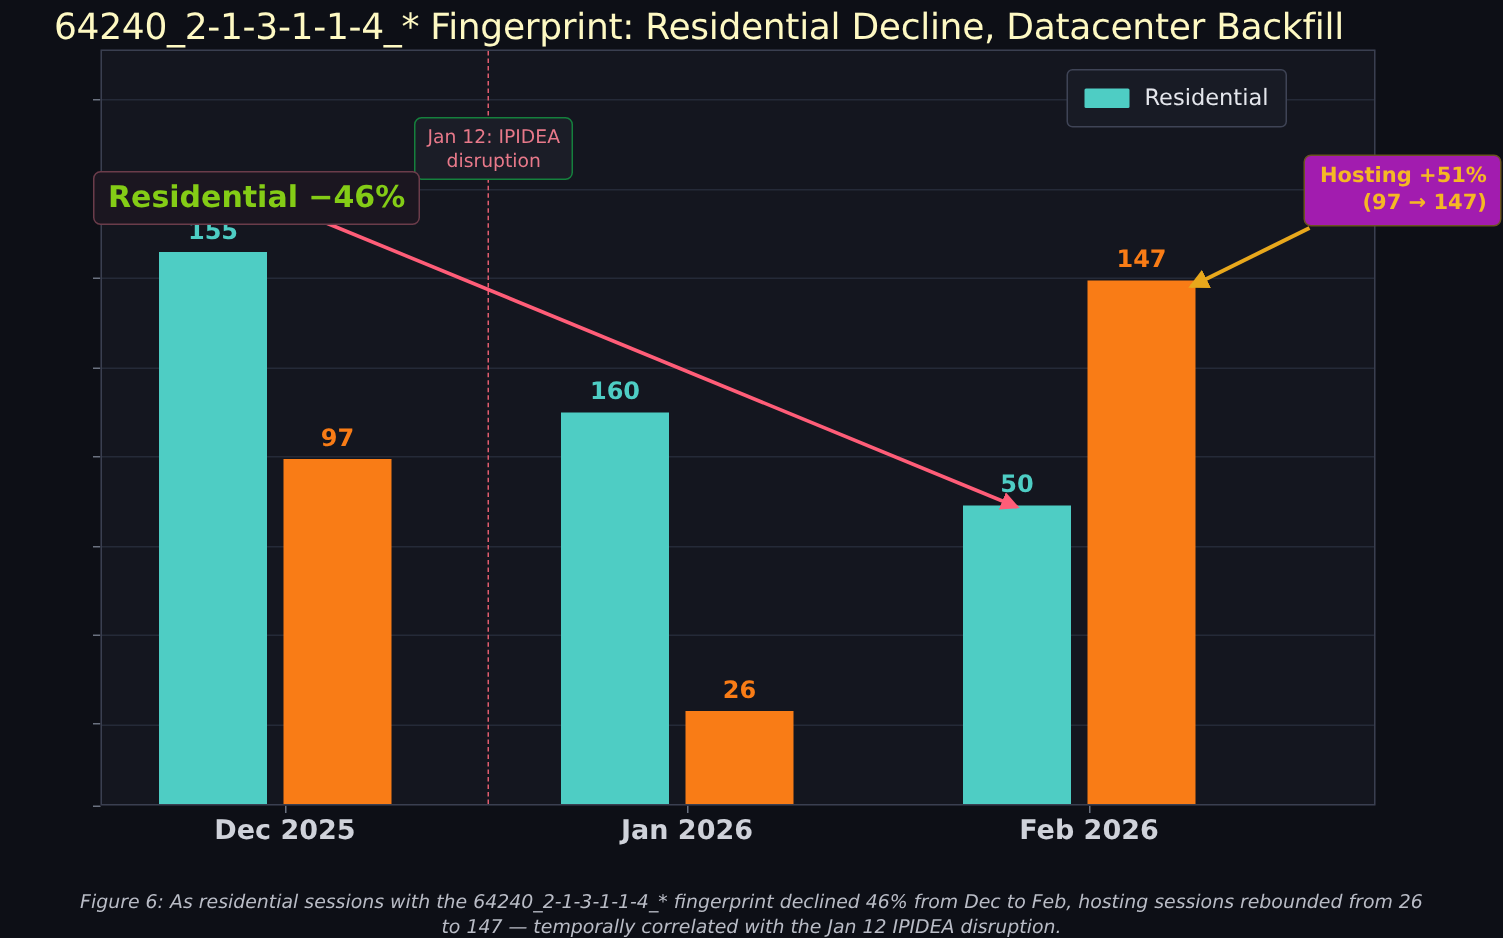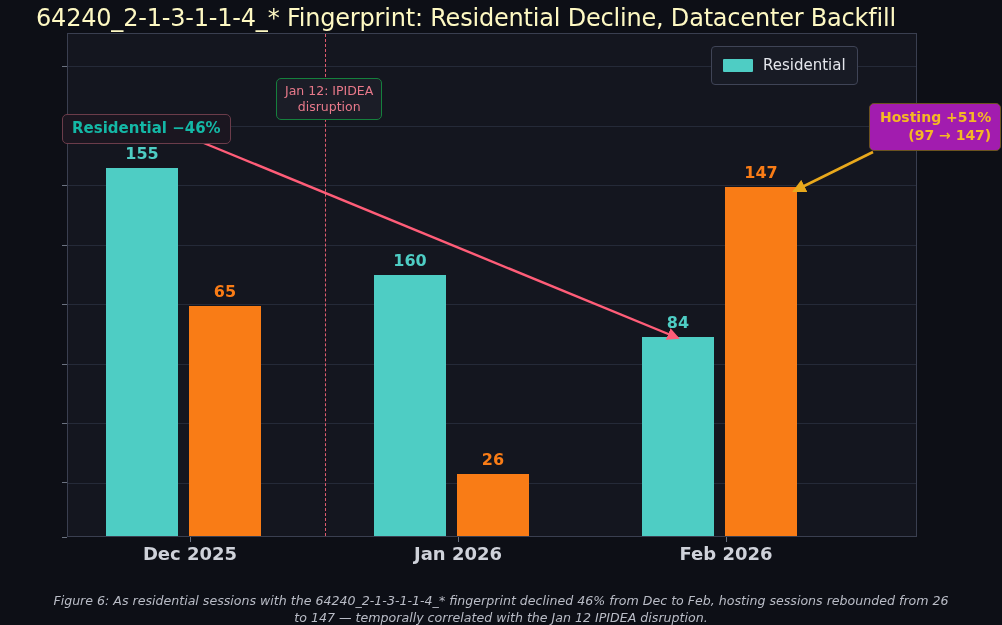--- a/index.html
+++ b/index.html
@@ -115,22 +115,22 @@
     color: #e8798a;
     font-size: 12.5px;
     font-weight: normal;
     padding: 4px 8px 5px 8px;
     left: 276px;
     top: 78px;
   }
   #annot-residential {
     background: #1b1620;
     border: 1.2px solid #6b3c4a;
-    color: #14b8a6;
-    font-size: 15px;
+    color: #84cc16;
+    font-size: 20px;
     padding: 4px 9px 5px 9px;
     left: 62px;
     top: 114px;
   }
   #annot-hosting {
     background: #a21caf;
     border: 1.2px solid #6b5320;
     color: #f5b824;
     font-size: 14px;
     padding: 5px 9px 6px 10px;
@@ -229,24 +229,24 @@
     <div class="bar residential" style="left:38px;  width:72px;  height:368px;"></div>
     <div class="bar hosting" style="left:121px; width:72px;  height:230px;"></div>
 
     <div class="bar residential" style="left:306px; width:72px;  height:261px;"></div>
     <div class="bar hosting" style="left:389px; width:72px;  height:62px;"></div>
 
     <div class="bar residential" style="left:574px; width:72px;  height:199px;"></div>
     <div class="bar hosting" style="left:657px; width:72px;  height:349px;"></div>
 
     <div class="bar-value residential" style="left:74px;  top:110px;">155</div>
-    <div class="bar-value hosting" style="left:157px; top:248px;">65</div>
+    <div class="bar-value hosting" style="left:157px; top:248px;">97</div>
     <div class="bar-value residential" style="left:342px; top:217px;">160</div>
     <div class="bar-value hosting" style="left:425px; top:416px;">26</div>
-    <div class="bar-value residential" style="left:610px; top:279px;">84</div>
+    <div class="bar-value residential" style="left:610px; top:279px;">50</div>
     <div class="bar-value hosting" style="left:693px; top:129px;">147</div>
 
   </div>
 
   <svg id="arrows" viewBox="0 0 1002 625">
     <defs>
       <marker id="arrow-pink" viewBox="0 0 10 10" refX="8.5" refY="5" markerWidth="5.2" markerHeight="5.2" orient="auto-start-reverse">
         <path d="M 0 0 L 10 5 L 0 10 z" fill="#ff5d78"></path>
       </marker>
       <marker id="arrow-gold" viewBox="0 0 10 10" refX="8.5" refY="5" markerWidth="5.2" markerHeight="5.2" orient="auto-start-reverse">

